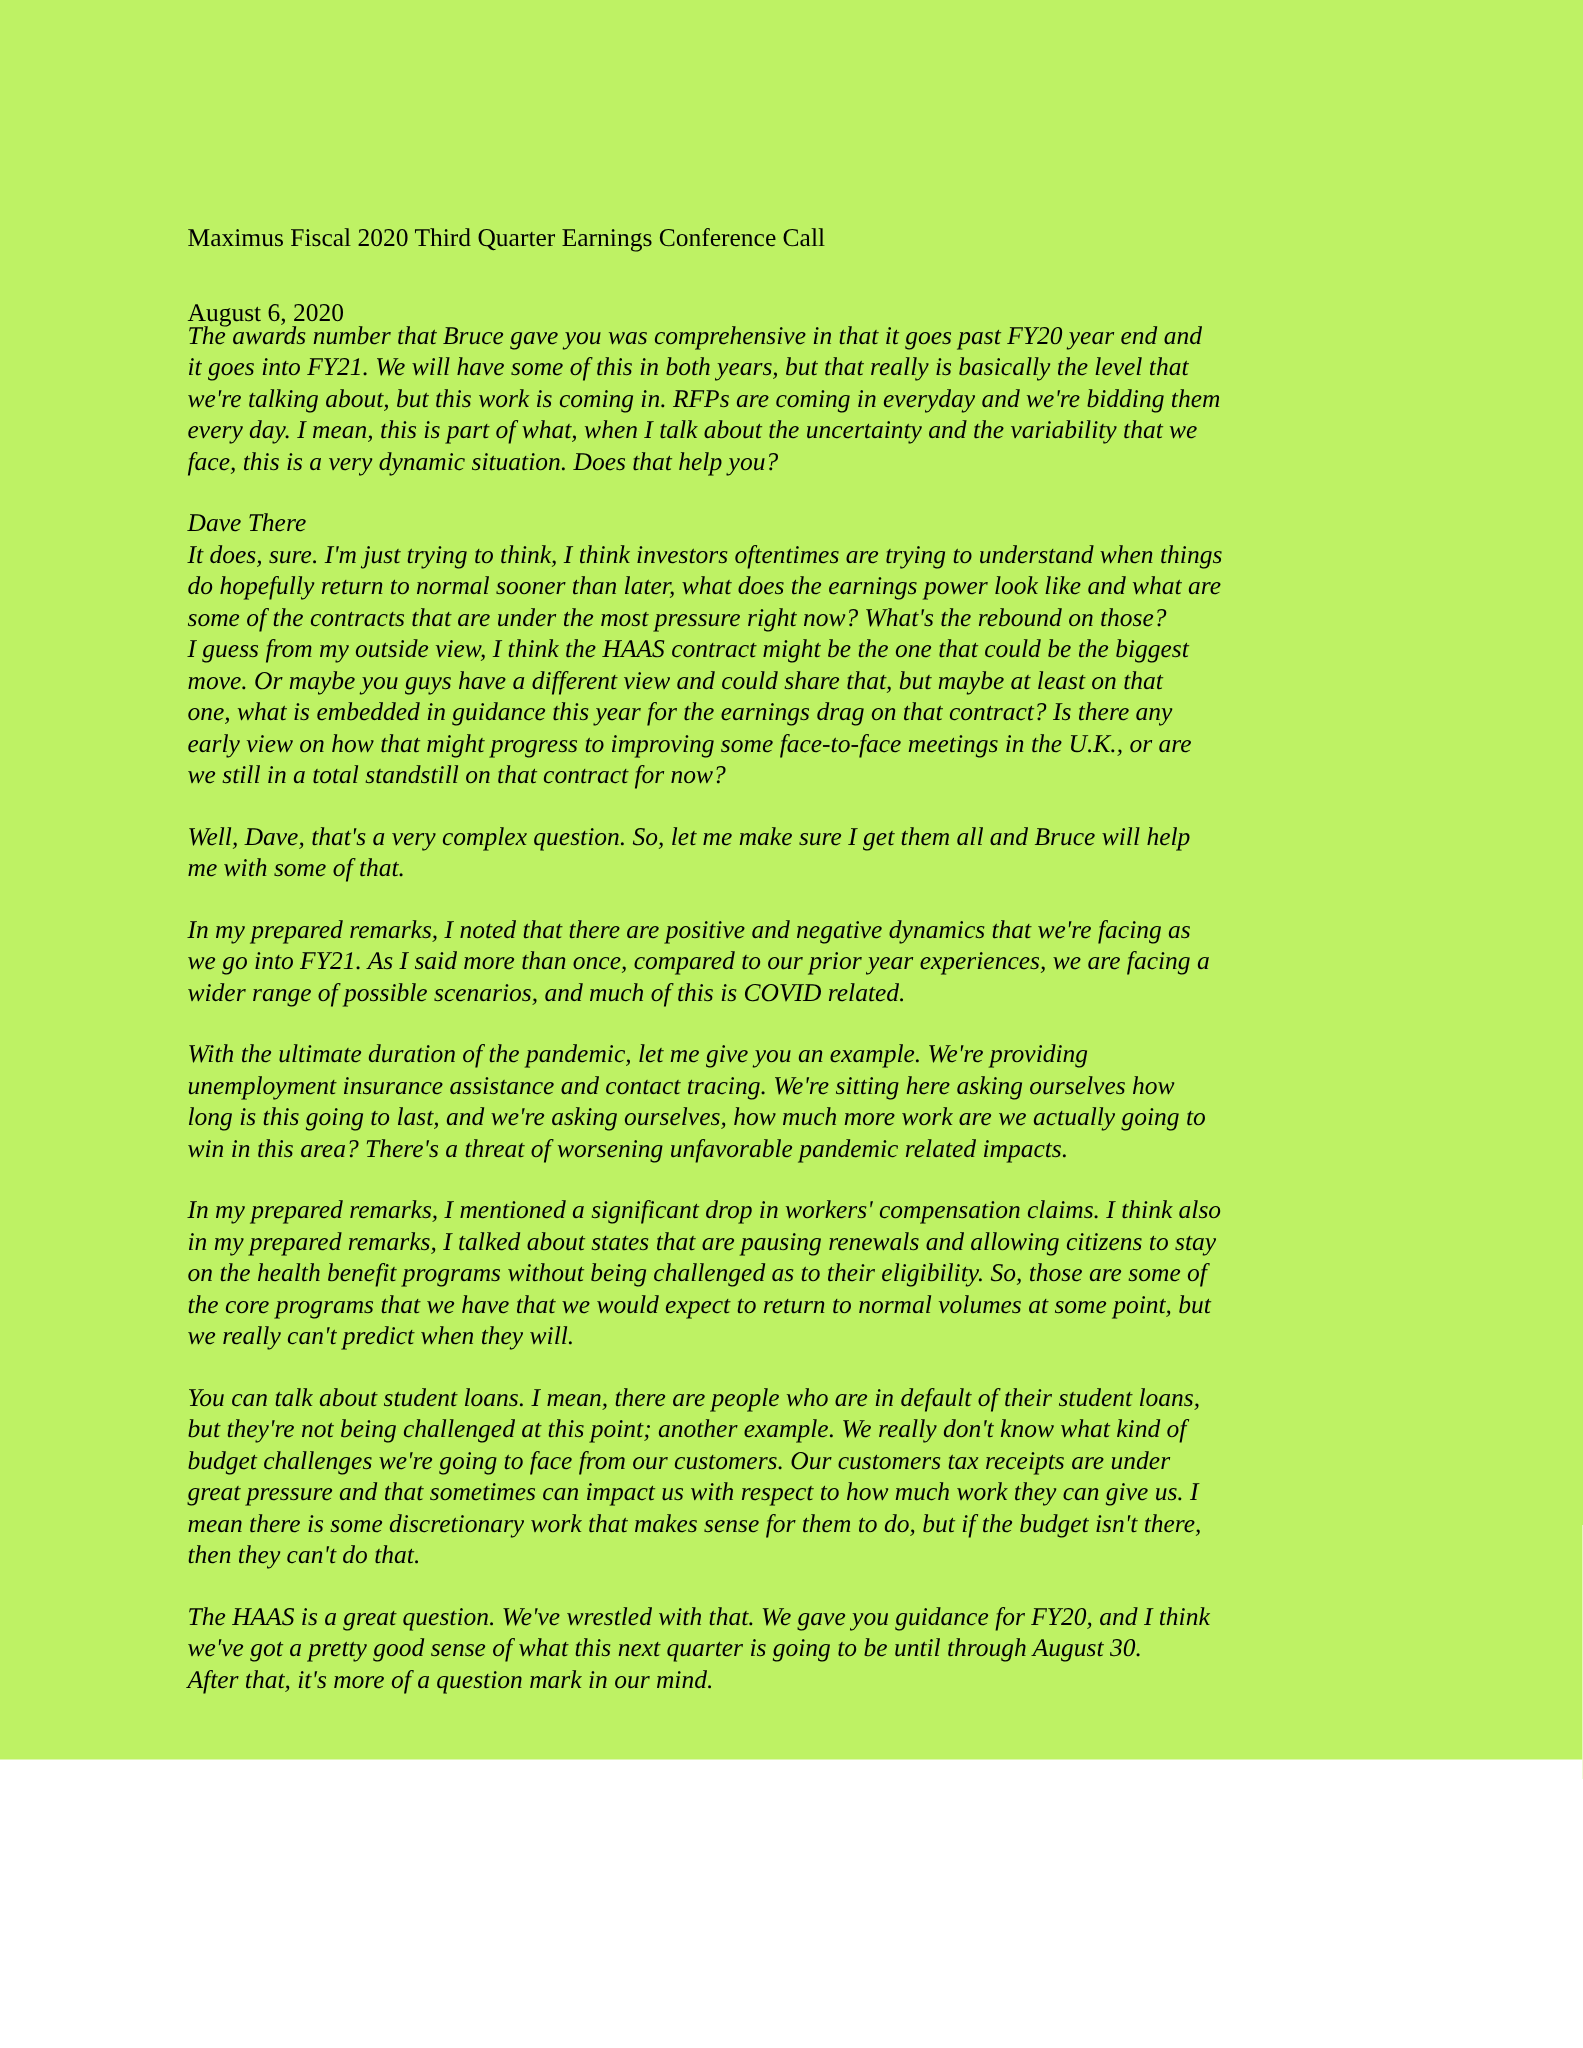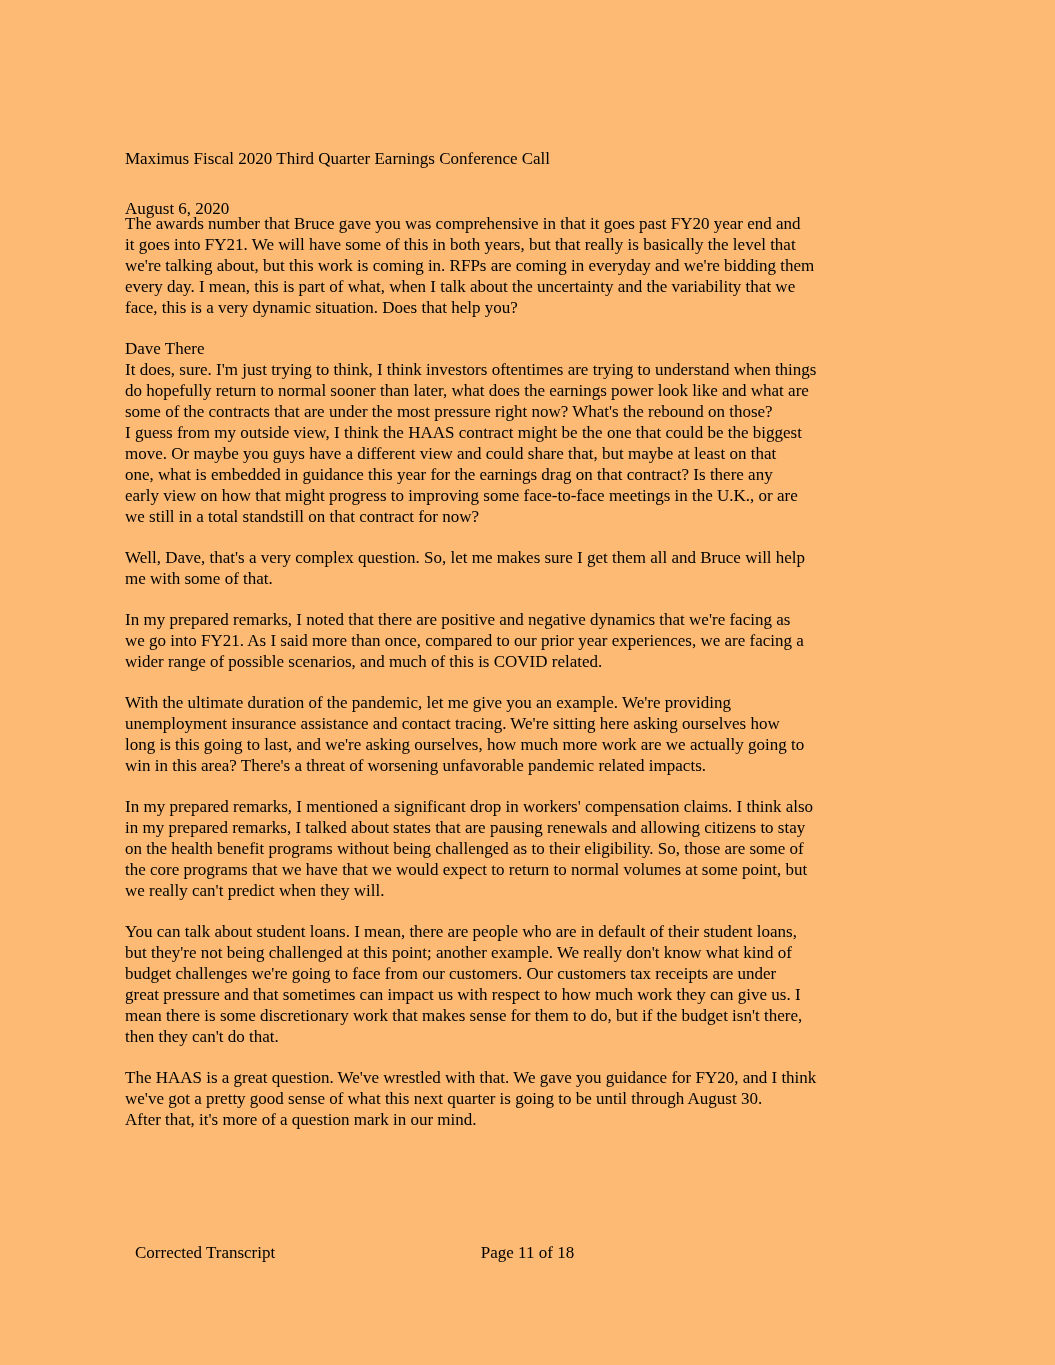--- a/index.html
+++ b/index.html
@@ -10,40 +10,41 @@
   body {
     width: 1055px;
     height: 1365px;
     position: relative;
     font-family: "Liberation Serif", "DejaVu Serif", serif;
     color: #000000;
   }
   .page {
     position: relative;
     width: 1055px;
-    height: 1365px;
-    background: #fdba74;
+    height: 1173px;
+    background: #bef264;
     overflow: hidden;
   }
   .doc-header {
     position: absolute;
     top: 121px;
     left: 125px;
     width: 880px;
     font-size: 17px;
     line-height: 25px;
     white-space: pre-line;
   }
   .doc-body {
     position: absolute;
     top: 213px;
     left: 125px;
     width: 880px;
     font-size: 17px;
     line-height: 21px;
+    font-style: italic;
   }
   .block {
     margin: 0 0 20px 0;
   }
   .para {
     margin: 0;
     white-space: pre-line;
   }
   .speaker-name {
     white-space: nowrap;
@@ -96,21 +97,21 @@
 do hopefully return to normal sooner than later, what does the earnings power look like and what are
 some of the contracts that are under the most pressure right now? What's the rebound on those?
 I guess from my outside view, I think the HAAS contract might be the one that could be the biggest
 move. Or maybe you guys have a different view and could share that, but maybe at least on that
 one, what is embedded in guidance this year for the earnings drag on that contract? Is there any
 early view on how that might progress to improving some face-to-face meetings in the U.K., or are
 we still in a total standstill on that contract for now?</p>
     </div>
 
     <div class="block">
-      <p class="para">Well, Dave, that's a very complex question. So, let me makes sure I get them all and Bruce will help
+      <p class="para">Well, Dave, that's a very complex question. So, let me make sure I get them all and Bruce will help
 me with some of that.</p>
     </div>
 
     <div class="block">
       <p class="para">In my prepared remarks, I noted that there are positive and negative dynamics that we're facing as
 we go into FY21. As I said more than once, compared to our prior year experiences, we are facing a
 wider range of possible scenarios, and much of this is COVID related.</p>
     </div>
 
     <div class="block">

